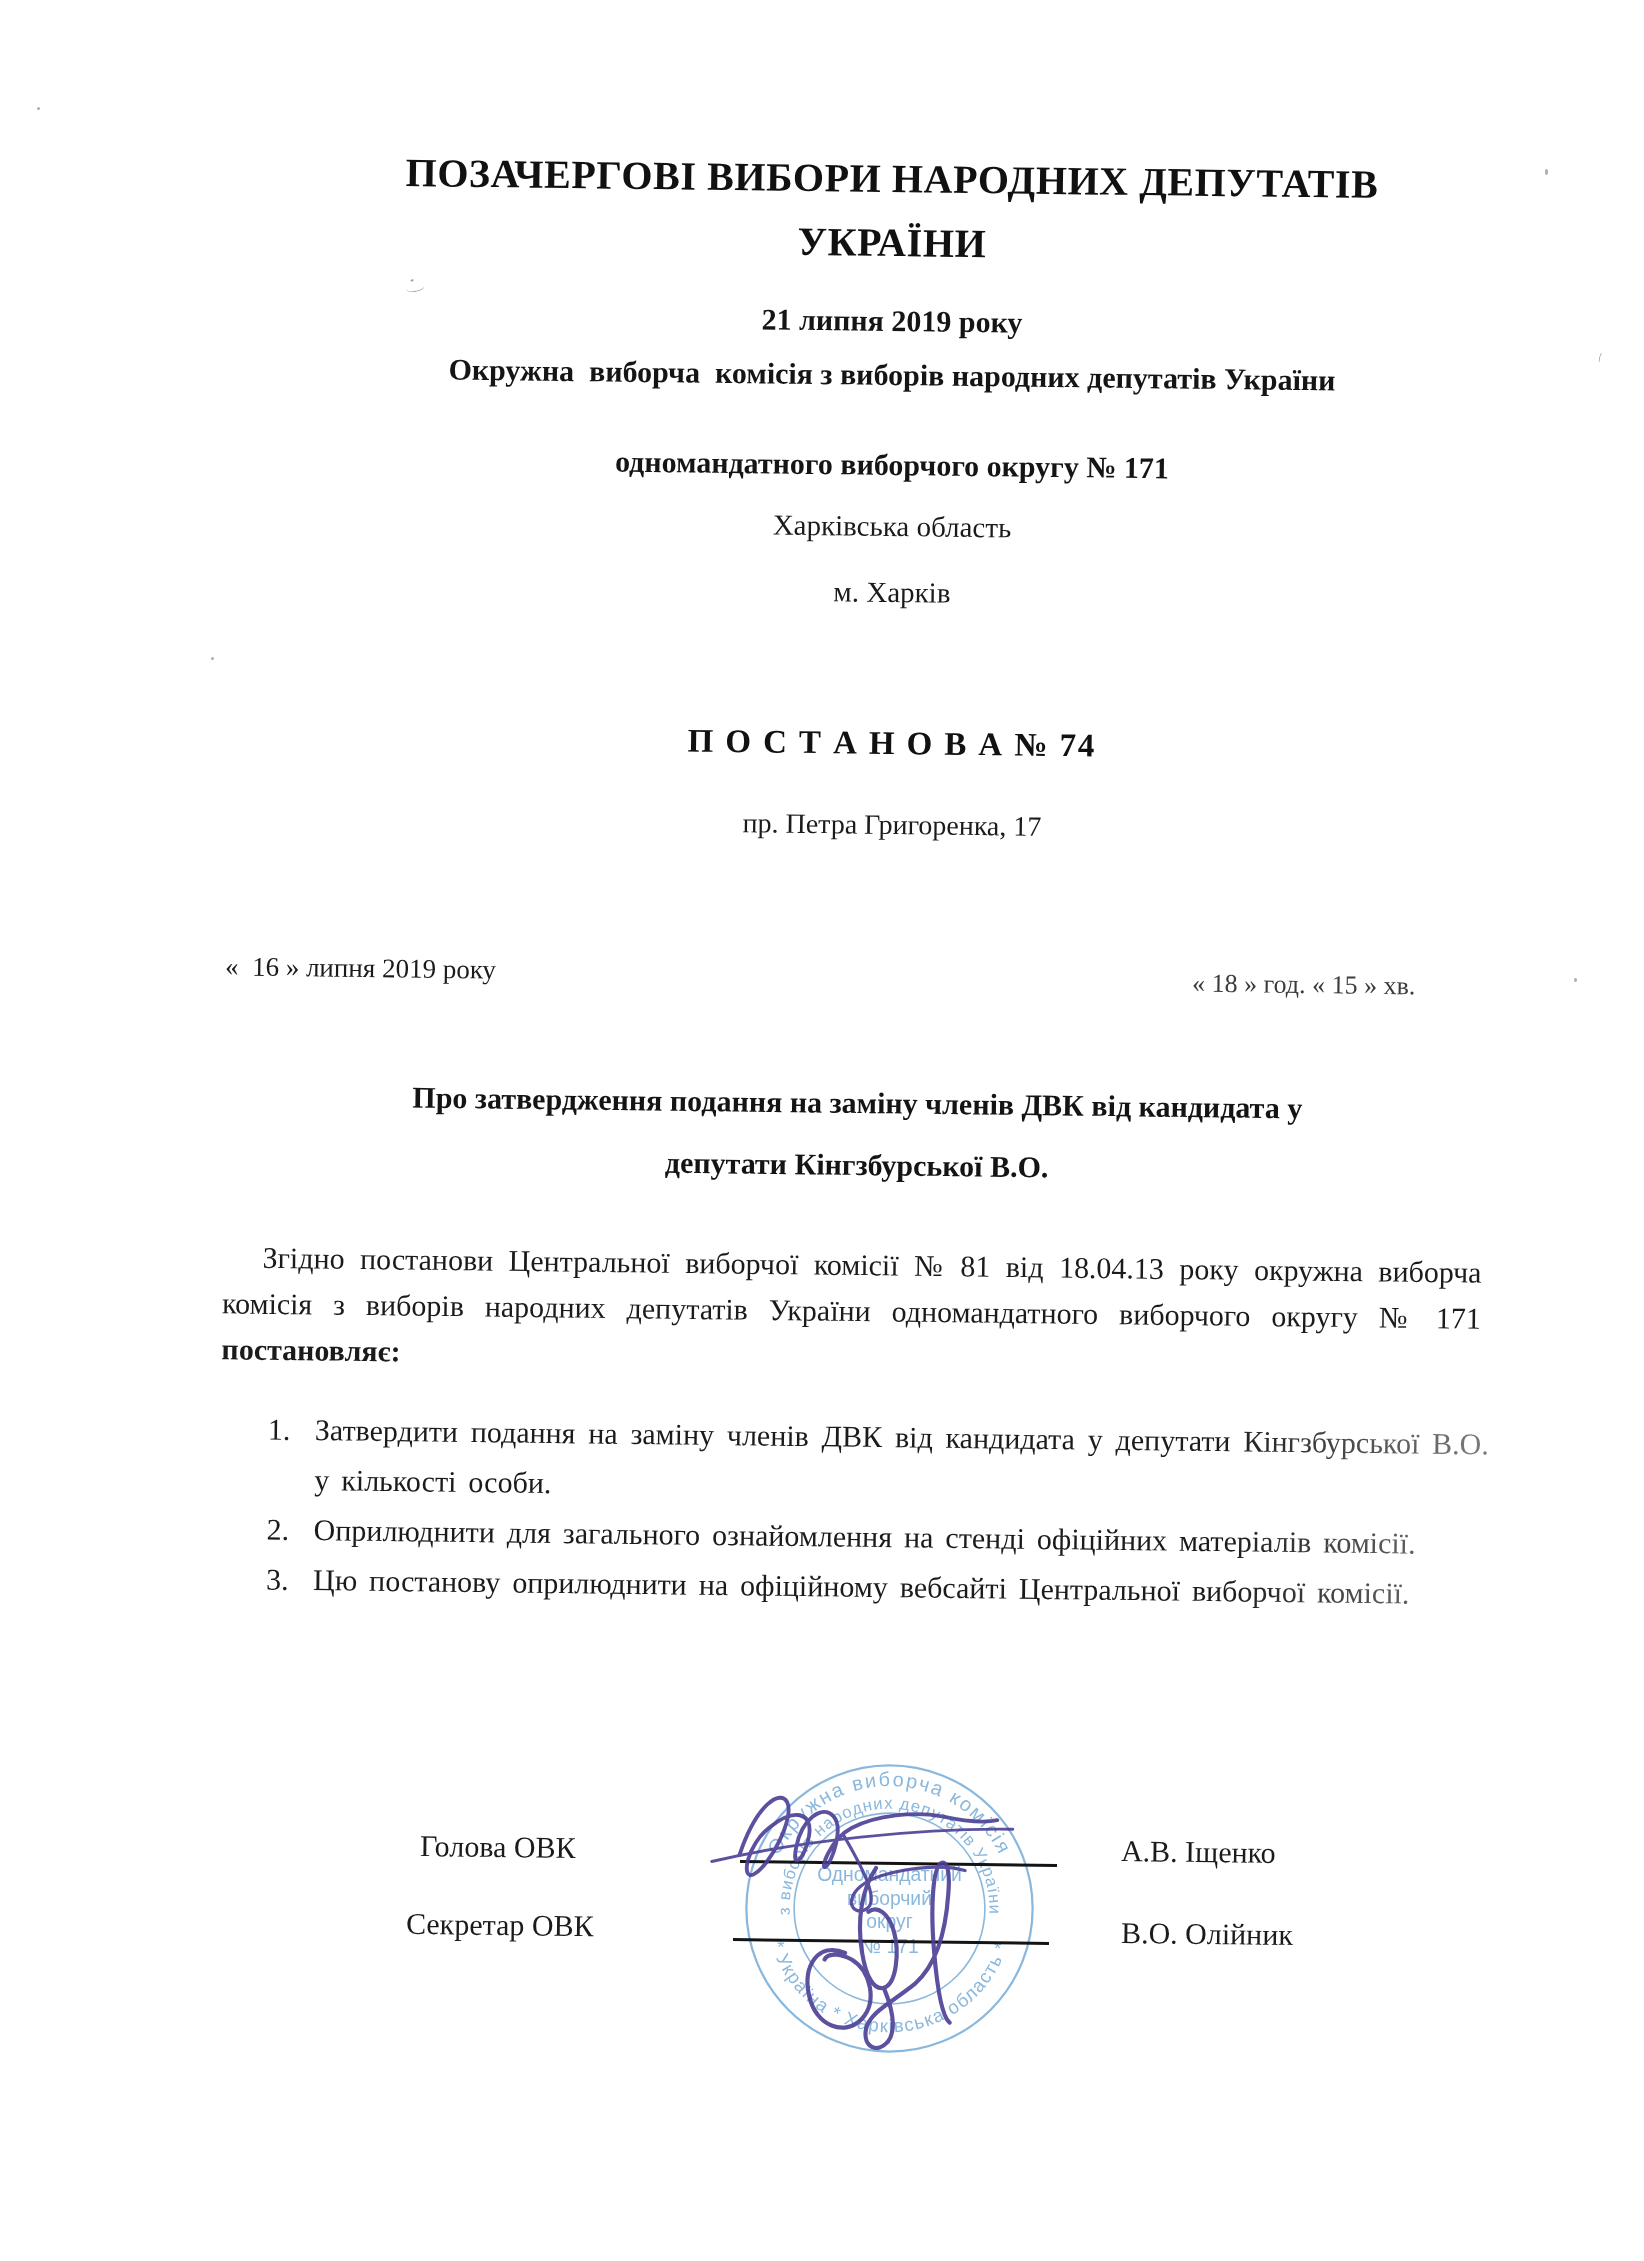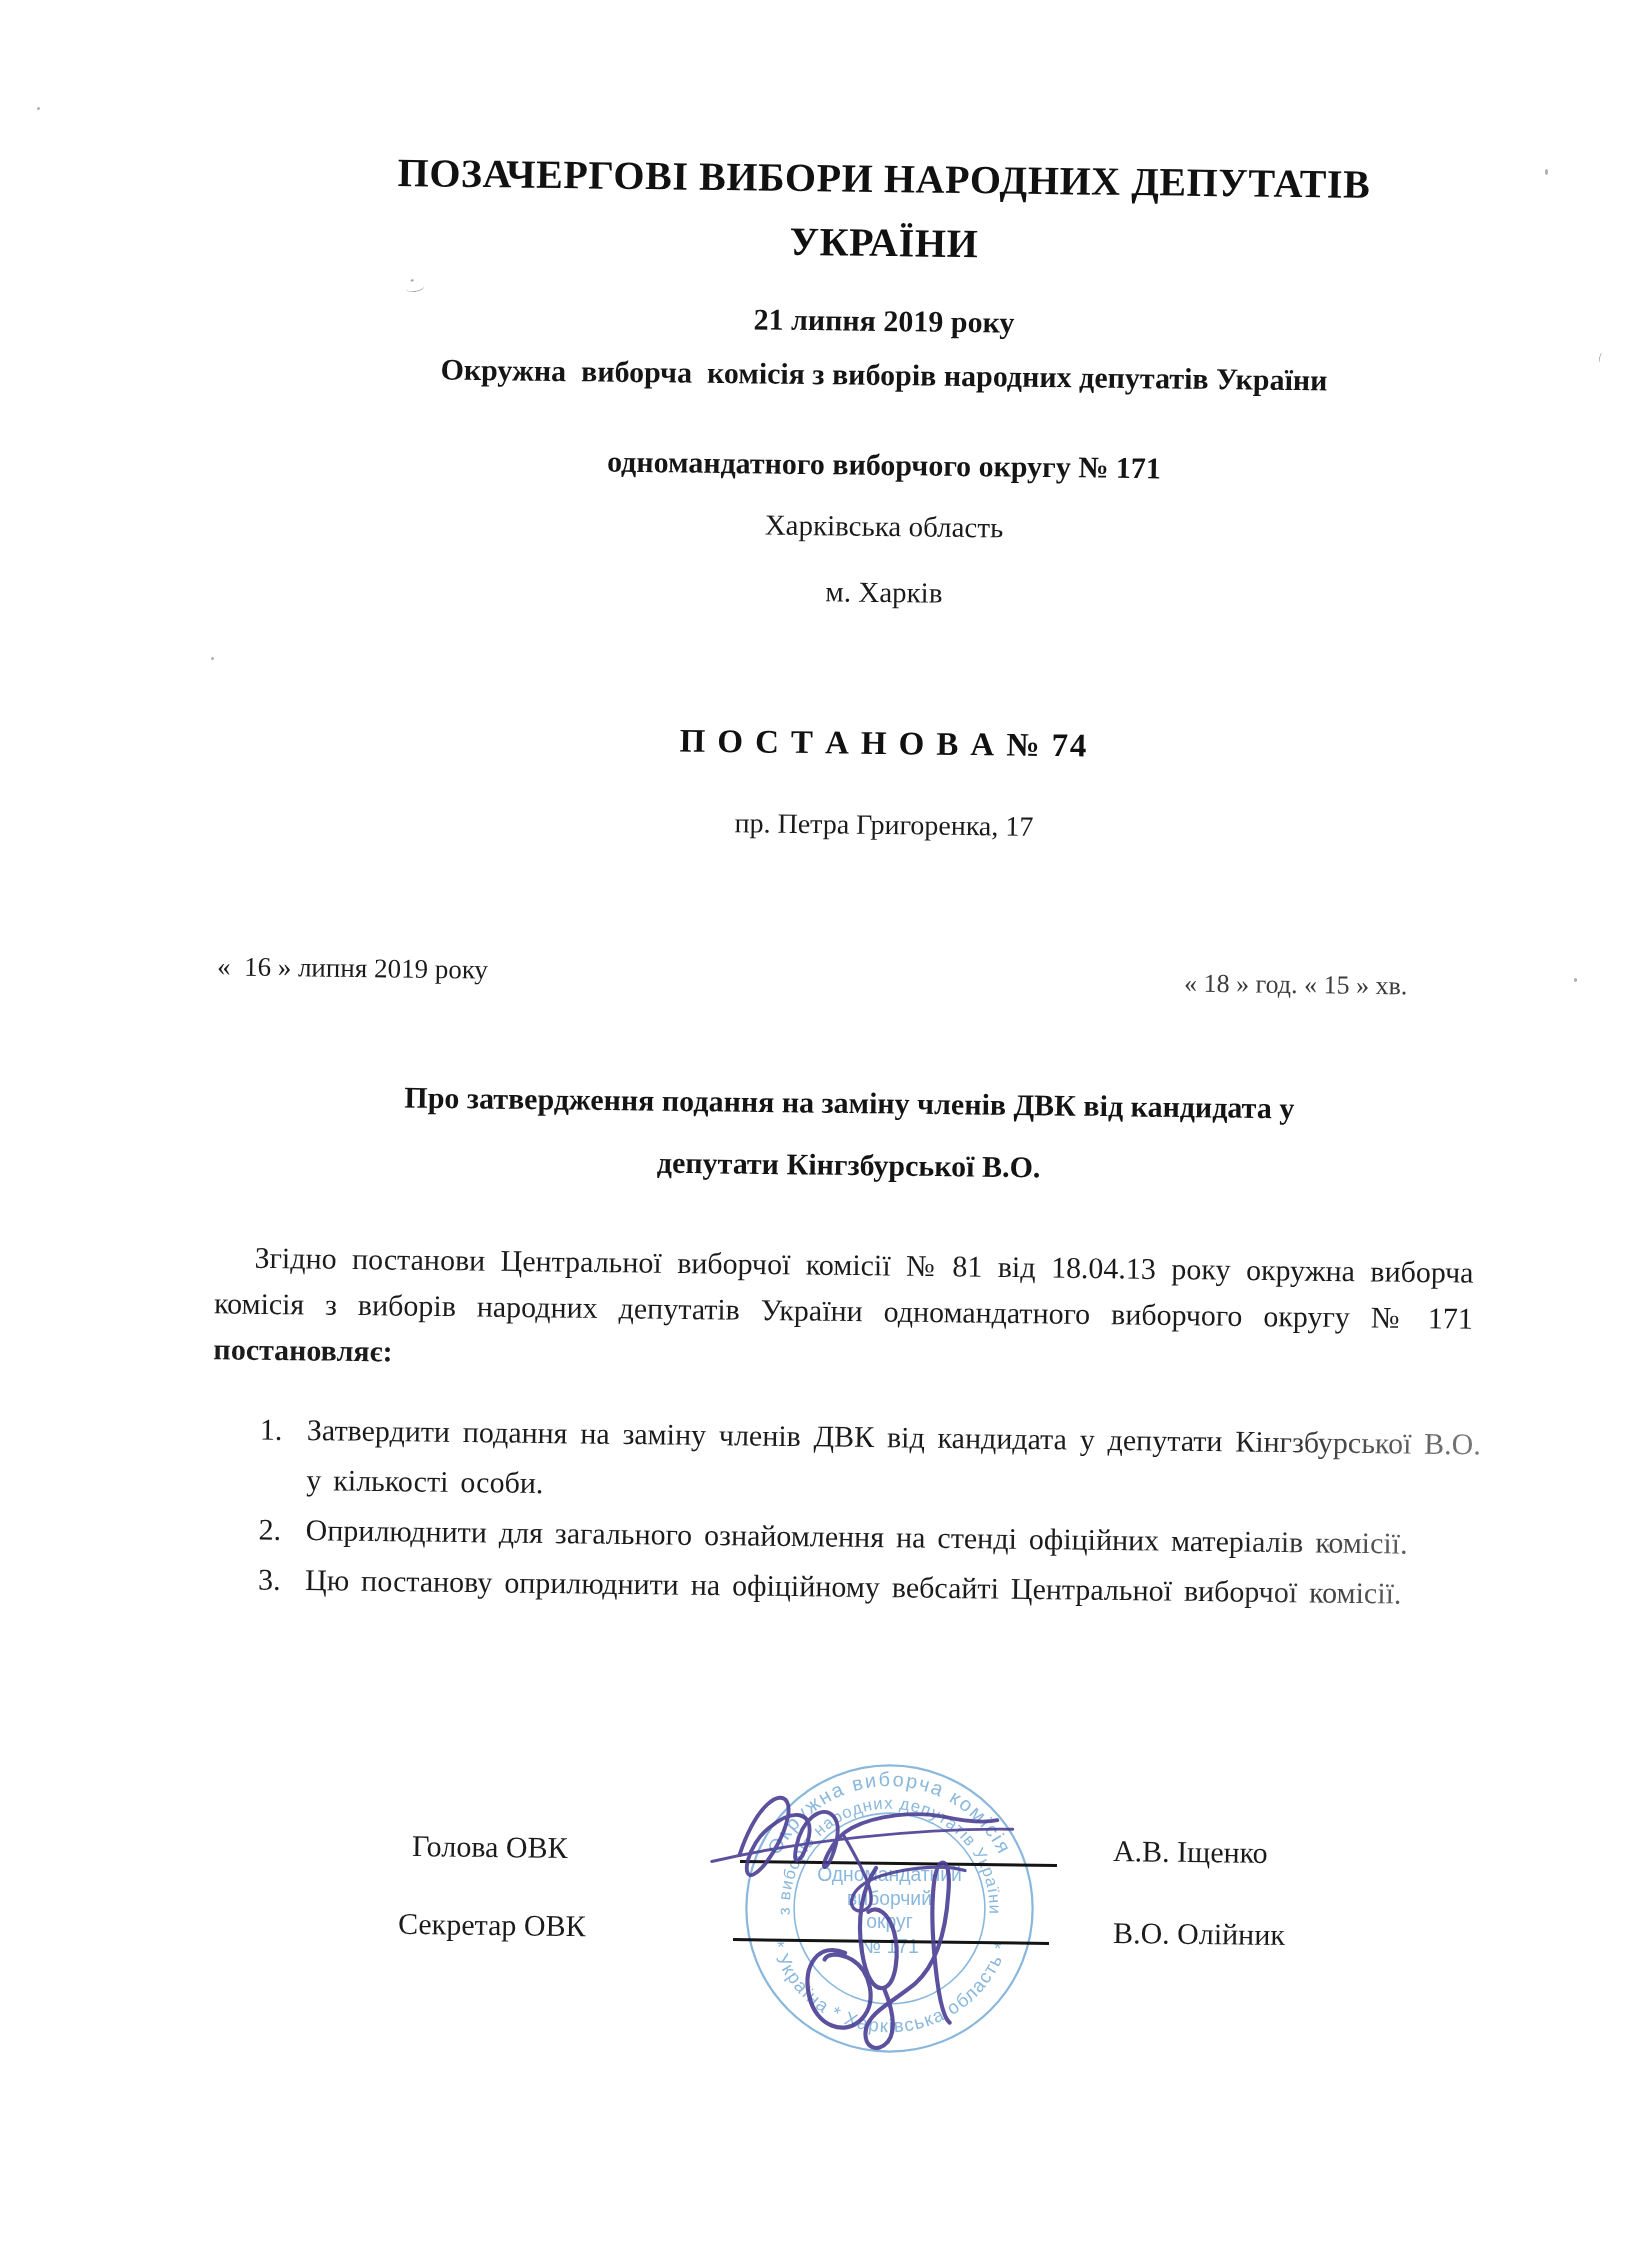--- a/index.html
+++ b/index.html
@@ -4,21 +4,21 @@
 <style>
   html,body{margin:0;padding:0;background:#e8e8e8;}
   .page{
     position:relative;
     width:1644px;height:2261px;
     background:#ffffff;
     overflow:hidden;
     font-family:"Liberation Serif","DejaVu Serif",serif;
     color:#1b1b1b;
   }
-  .doc{position:absolute;left:140px;top:0;width:1488px;height:1703px;}
+  .doc{position:absolute;left:148px;top:0;width:1488px;height:1703px;}
   .line{position:absolute;left:0;width:100%;text-align:center;white-space:pre;}
   .tilt{transform:rotate(0.7deg);}
   .b{font-weight:bold;}
   .t-title{font-size:40px;letter-spacing:0.6px;color:#111;}
   .t-h{font-size:30px;color:#151515;}
   .t-r{font-size:29px;}
   .t-post{font-size:33px;letter-spacing:1.9px;color:#111;}
   .t-addr{font-size:28px;}
   .dl{position:absolute;font-size:27px;white-space:pre;}
   .dl-right{font-size:26px;color:#3c3c3c;}

